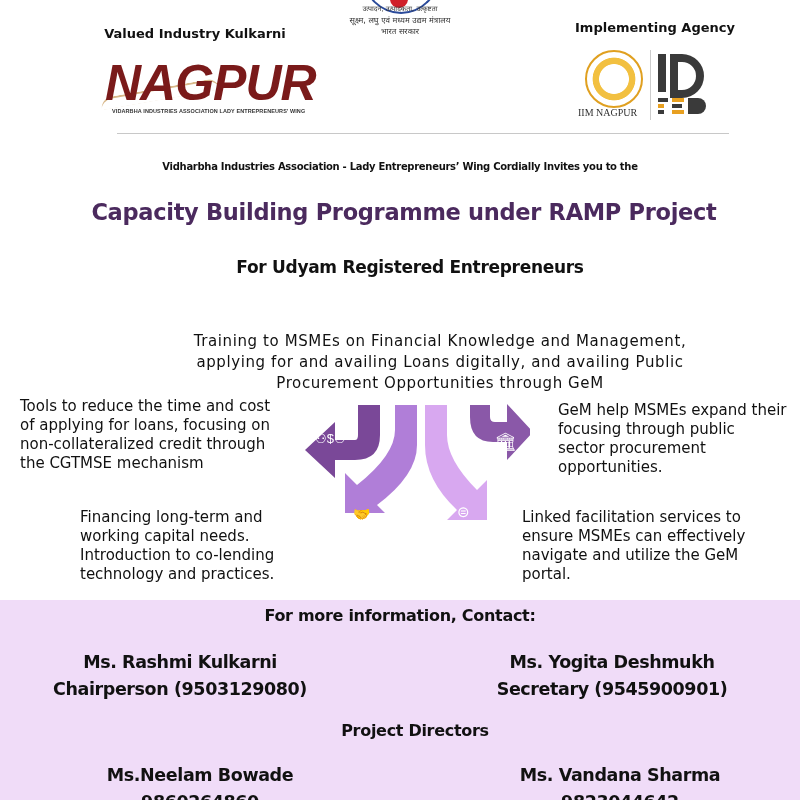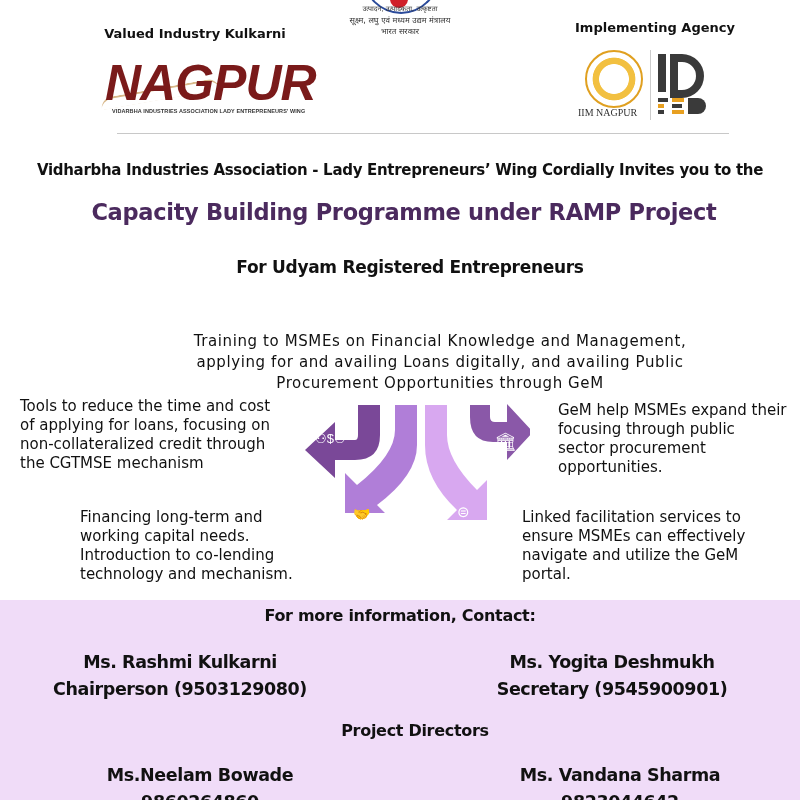--- a/index.html
+++ b/index.html
@@ -11,21 +11,21 @@
   .emblem-ring { position:absolute; left:363px; top:-30px; width:72px; height:42px; border:2px solid #2a4a9a; border-top:none; border-radius:0 0 40px 40px; }
   .emblem-dot { position:absolute; left:390px; top:-6px; width:18px; height:14px; background:#d0202a; border-radius:0 0 10px 10px; }
   .vialew { font-family:"Liberation Sans", sans-serif; font-style:italic; font-weight:bold; font-size:50px; letter-spacing:-1px; color:#7a1a1a; line-height:50px; }
   .vialew-sub { font-size:5.5px; font-weight:bold; color:#333; letter-spacing:0.1px; }
   .swoosh { position:absolute; left:100px; top:88px; width:120px; height:10px; border-top:2px solid #d8b88a; border-radius:60px 60px 0 0; transform:rotate(-10deg); }
   .iim-circle { position:absolute; left:585px; top:50px; width:54px; height:54px; border-radius:50%; border:2px solid #e0a020; background:radial-gradient(circle, #fff 38%, #f2c040 40%, #f2c040 55%, #fff 57%); }
   .iim-text { position:absolute; left:578px; top:107px; font-family:"Liberation Serif", serif; font-size:10px; color:#333; }
   .idfed-sep { position:absolute; left:650px; top:50px; width:1px; height:70px; background:#ccc; }
   .idfed { position:absolute; left:658px; top:52px; width:58px; height:62px; }
   .rule { position:absolute; left:117px; top:133px; width:612px; height:1px; background:#c8c8c8; }
-  .invite { font-family:"DejaVu Sans", sans-serif; font-weight:bold; font-size:15px; letter-spacing:-0.3px; }
+  .invite { font-family:"DejaVu Sans", sans-serif; font-weight:bold; font-size:10px; letter-spacing:-0.3px; }
   .title { font-family:"DejaVu Sans", sans-serif; font-weight:bold; font-size:22.5px; color:#4b2a5e; letter-spacing:-0.3px; }
   .sub { font-family:"DejaVu Sans", sans-serif; font-weight:bold; font-size:17px; letter-spacing:-0.3px; }
   .desc { font-family:"DejaVu Sans", sans-serif; font-size:15px; line-height:21px; letter-spacing:0.6px; color:#111;margin-top:28px; }
   .para { font-family:"DejaVu Sans", sans-serif; font-size:15px; line-height:19px; color:#111; }
   .contact-band { position:absolute; left:0; top:600px; width:800px; height:200px; background:#f0dcf8; }
   .c-head { font-family:"DejaVu Sans", sans-serif; font-weight:bold; font-size:16px; letter-spacing:-0.3px; }
   .c-name { font-family:"DejaVu Sans", sans-serif; font-weight:bold; font-size:17.5px; line-height:27px; letter-spacing:-0.4px; text-align:center; }
   .icon-glyph { position:absolute; color:#fff; font-size:18px; line-height:18px; }
 </style>
 </head>
@@ -75,21 +75,21 @@
 <div class="abs para" style="left:20px; top:397px; width:275px;">
   <div>Tools to reduce the time and cost</div>
   <div>of applying for loans, focusing on</div>
   <div>non-collateralized credit through</div>
   <div>the CGTMSE mechanism</div>
 </div>
 <div class="abs para" style="left:80px; top:508px; width:220px;">
   <div>Financing long-term and</div>
   <div>working capital needs.</div>
   <div>Introduction to co-lending</div>
-  <div>technology and mechanism.</div>
+  <div>technology and practices.</div>
 </div>
 <div class="abs para" style="left:558px; top:401px; width:255px;">
   <div>GeM help MSMEs expand their</div>
   <div>focusing through public</div>
   <div>sector procurement</div>
   <div>opportunities.</div>
 </div>
 <div class="abs para" style="left:522px; top:508px; width:225px;">
   <div>Linked facilitation services to</div>
   <div>ensure MSMEs can effectively</div>

